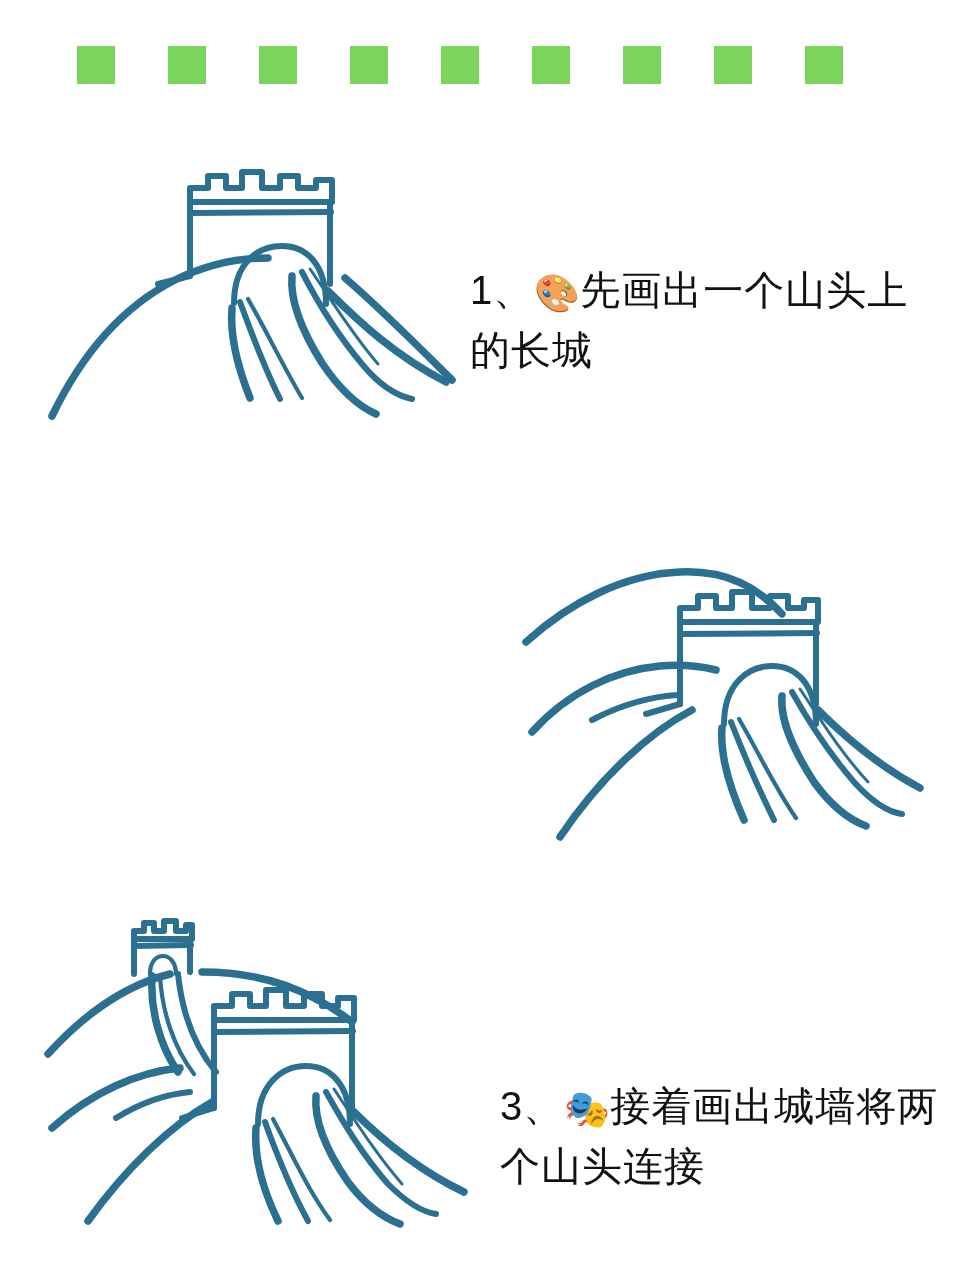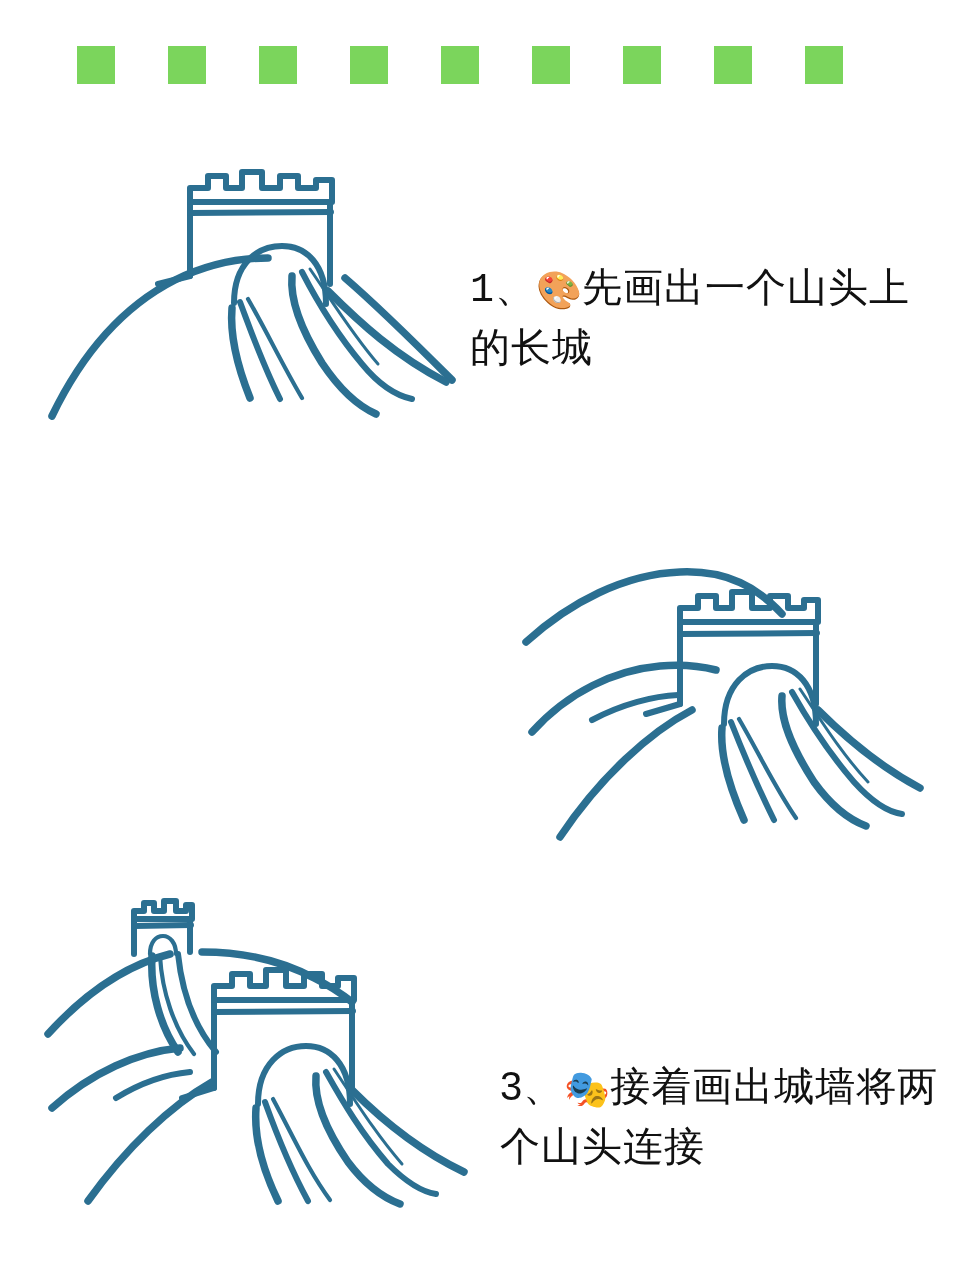--- a/index.html
+++ b/index.html
@@ -33,21 +33,21 @@
   }
 
   
   .step {
     position: absolute;
     left: 0;
     width: 958px;
   }
   .step-1 { top: 140px;  height: 300px; }
   .step-2 { top: 540px;  height: 320px; }
-  .step-3 { top: 868px;  height: 360px; }
+  .step-3 { top: 888px;  height: 360px; }
 
   .art {
     position: absolute;
     top: 0;
   }
   .art svg { display: block; overflow: visible; }
 
   .caption {
     position: absolute;
     font-family: "Liberation Sans", "DejaVu Sans", sans-serif;
@@ -59,21 +59,21 @@
     white-space: normal;
   }
   .caption .emo {
     font-size: 37px;
     vertical-align: -2px;
     letter-spacing: 0;
   }
 
   
   .step-1 .art     { left: 40px;  top: 18px; }
-  .step-1 .caption { left: 470px; top: 82px; width: 455px; font-family: Liberation Mono, monospace; }
+  .step-1 .caption { left: 470px; top: 82px; width: 455px; }
 
   .step-2 .art     { left: 520px; top: 12px; }
   .step-2 .caption { left: 48px;  top: 118px; width: 430px; }
 
   .step-3 .art     { left: 30px;  top: 18px; }
   .step-3 .caption { left: 500px; top: 150px; width: 440px; }
 
   .ink {
     fill: none;
     stroke: #2b6f91;

